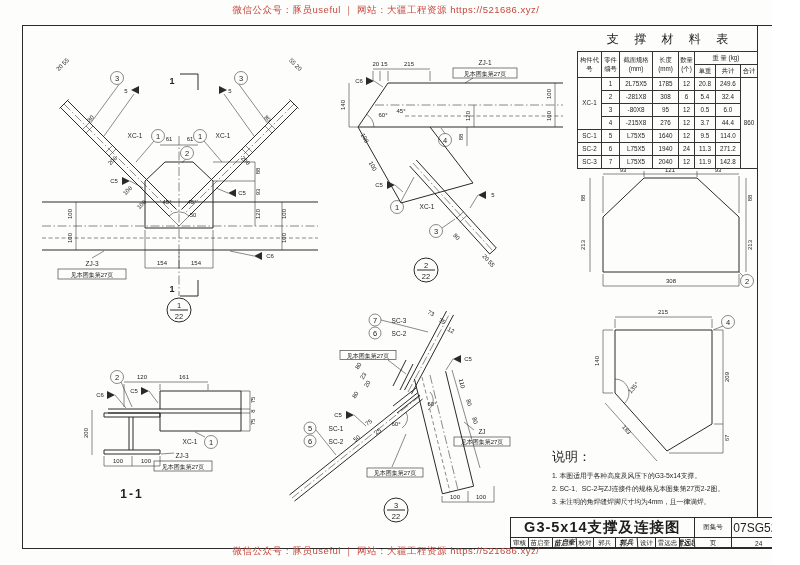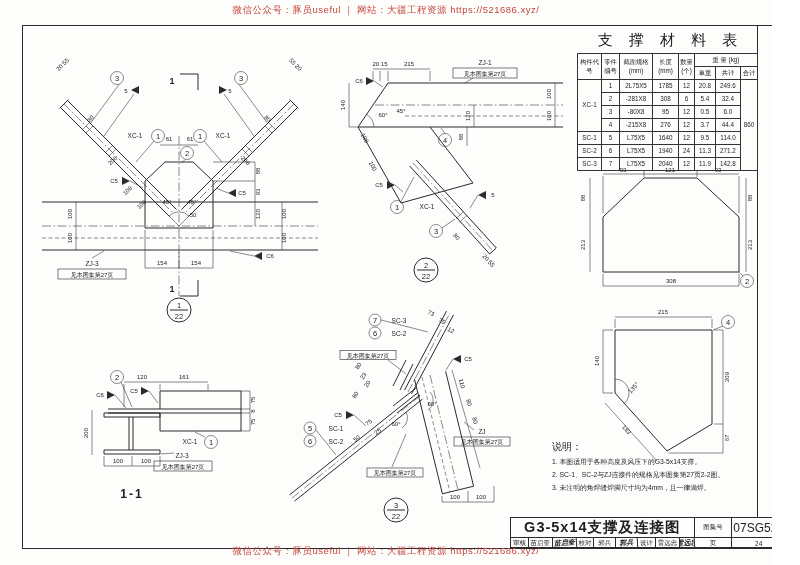--- a/index.html
+++ b/index.html
@@ -14,25 +14,25 @@
   svg text.sec{font-size:9px;font-weight:bold;}
   svg text.ttl{font-size:12px;font-weight:bold;letter-spacing:2px;}
   .ln{stroke:#2a2a2a;stroke-width:1;fill:none;}
   .lt{stroke:#2a2a2a;stroke-width:.55;fill:none;}
   .ch{stroke-dasharray:9 2.5 1.5 2.5;}
   .dsh{stroke-dasharray:4 2.5;}
   .fl{fill:#2a2a2a;stroke:none;}
   .nbox{fill:none;stroke:#2a2a2a;stroke-width:.6;}
   
   .mat{position:absolute;left:577px;top:29px;width:180px;border-collapse:collapse;table-layout:fixed;}
-  .mat caption{font-size:15px;letter-spacing:6px;padding:2px 0 3px 6px;color:#1e1e1e;}
+  .mat caption{font-size:12px;letter-spacing:6px;padding:2px 0 3px 6px;color:#1e1e1e;}
   .mat th,.mat td{border:.6px solid #333;font-size:6.3px;font-weight:normal;text-align:center;padding:0;line-height:1.35;height:12px;overflow:hidden;}
   
   .notes{position:absolute;left:552px;top:437px;width:202px;font-size:6.8px;line-height:1.9;}
-  .notes .nt{font-size:10px;}
+  .notes .nt{font-size:13px;margin-top:8px;}
   
   .tb{position:absolute;left:510px;top:517px;width:276px;height:31px;border:1.2px solid #2a2a2a;box-sizing:border-box;font-size:6.5px;}
   .tb .r1{display:flex;height:19px;border-bottom:.8px solid #2a2a2a;}
   .tb .r2{display:flex;height:10.5px;}
   .tb .c{border-right:.8px solid #2a2a2a;display:flex;align-items:center;justify-content:center;box-sizing:border-box;overflow:hidden;white-space:nowrap;}
   .tb .c:last-child{border-right:none;}
   .bigtitle{font-size:14.5px;font-weight:bold;letter-spacing:1px;}
   .sig{font-style:italic;font-weight:bold;transform:rotate(-4deg);font-size:7px;}
 </style>
 </head>

